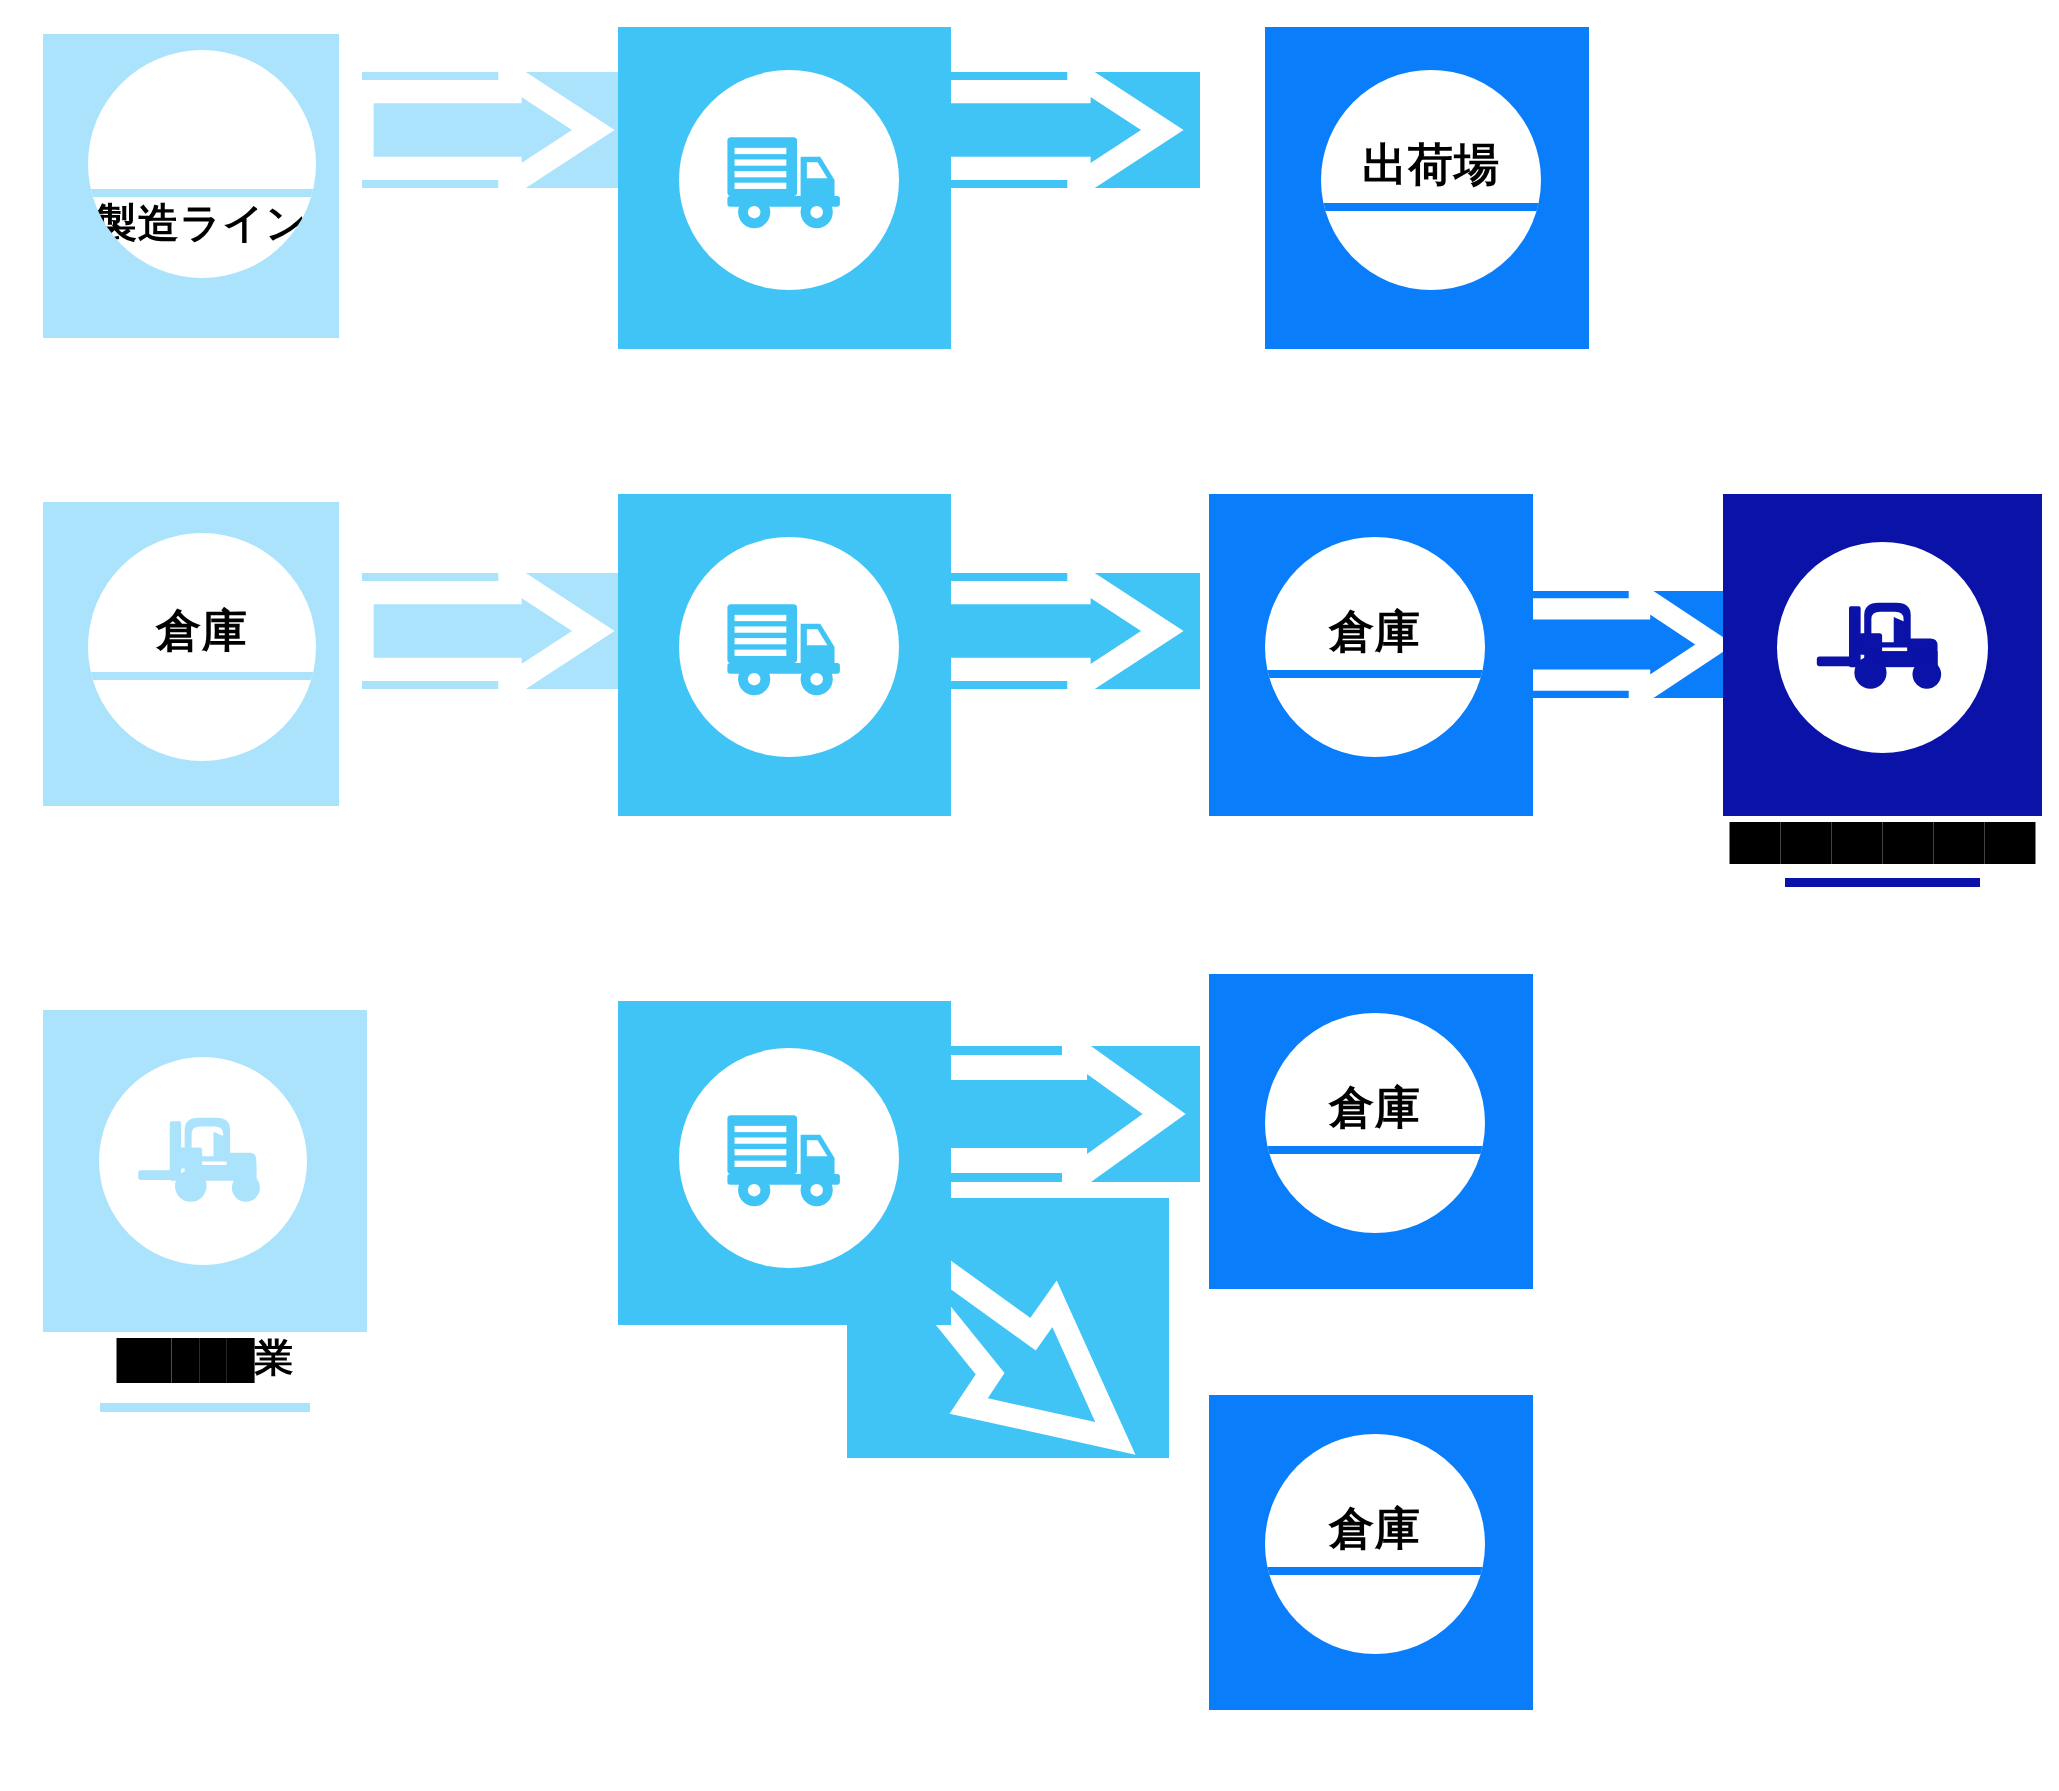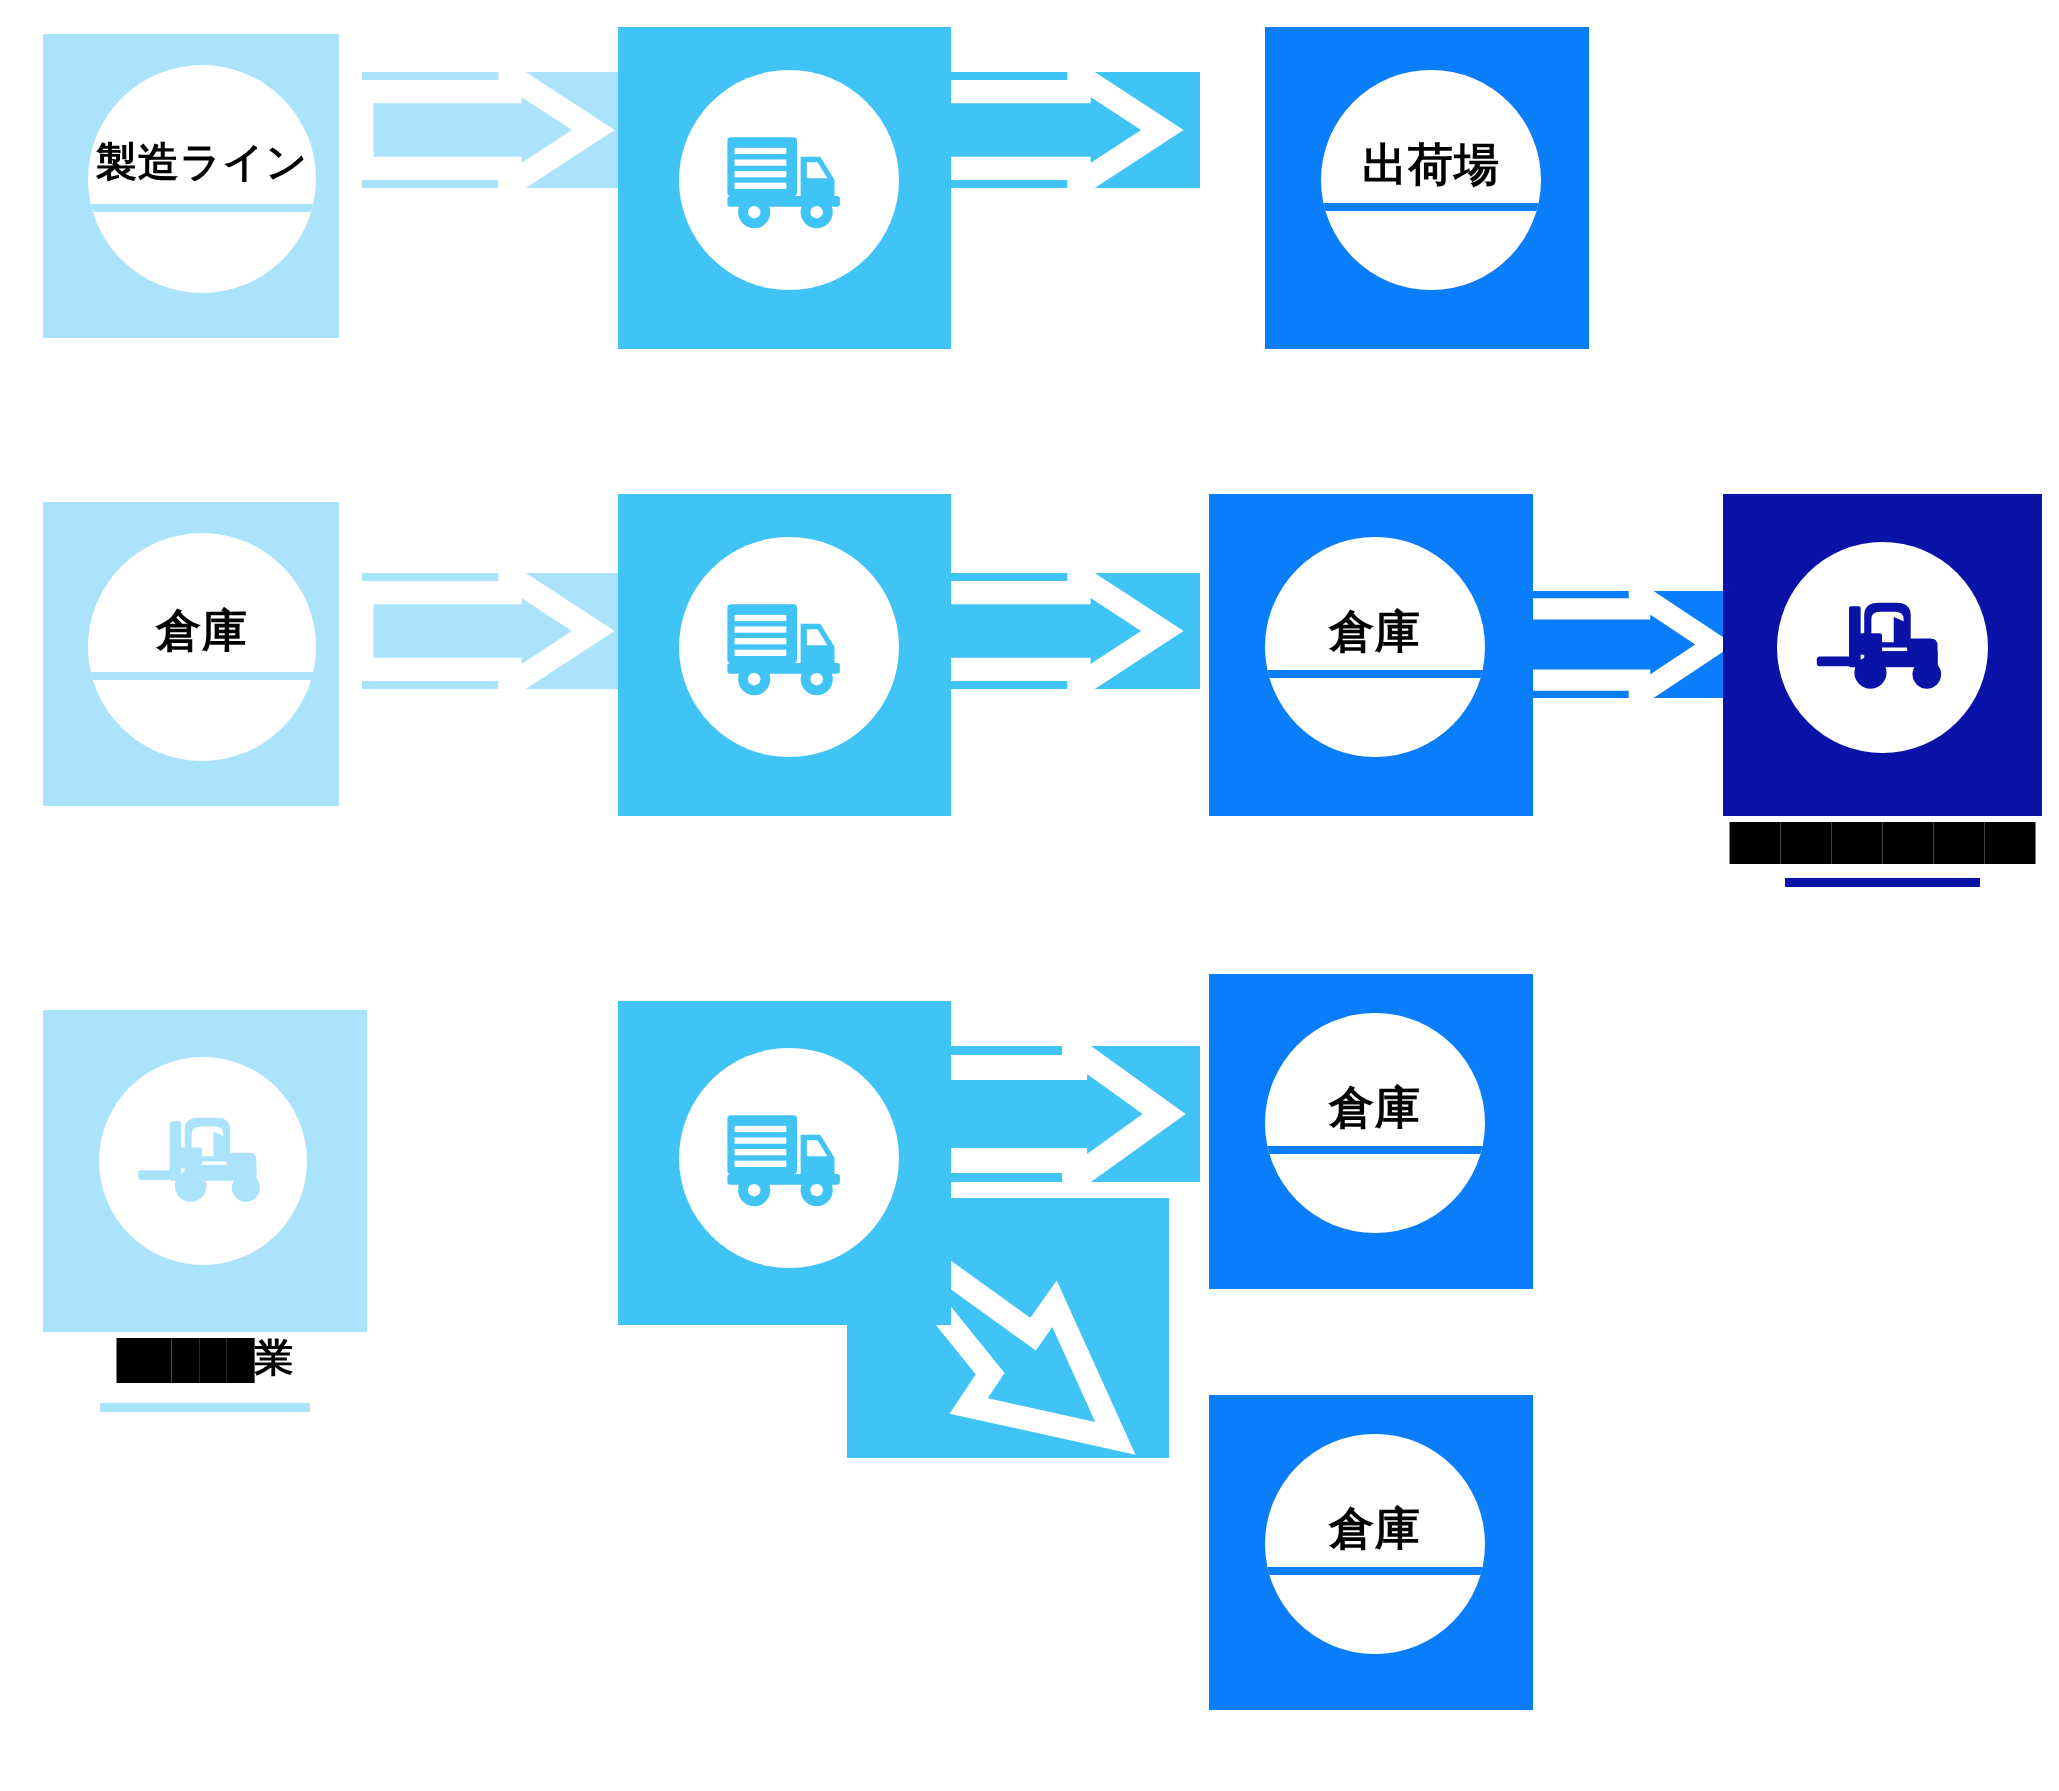--- a/index.html
+++ b/index.html
@@ -28,21 +28,21 @@
 
   <div class="arrow" style="left:362px;top:72px;width:269px;height:116px;">
     <svg viewBox="0 0 300 130" preserveAspectRatio="none">
       <path d="M0 0 H300 V130 H0 Z" fill="#ACE3FC"></path>
       <path d="M0 22 H165 V4 L258 65 L165 126 V108 H0 Z" fill="none" stroke="#FFFFFF" stroke-width="26" stroke-linejoin="miter"></path>
     </svg>
   </div>
 
   <div class="node" style="left:43px;top:34px;width:296px;height:304px;">
     <div class="sq" style="background:#ACE3FC;"></div>
-    <div class="disc" style="left:45px;top:31px;width:228px;height:228px;">
+    <div class="disc" style="left:45px;top:16px;width:228px;height:228px;align-items:flex-end;">
       <div class="rule" style="top:139px;background:#ACE3FC;"></div>
       <span class="txt" style="font-size:41px;margin-bottom:34px;">製造ライン</span>
     </div>
   </div>
 
   <div class="arrow" style="left:931px;top:72px;width:269px;height:116px;">
     <svg viewBox="0 0 300 130" preserveAspectRatio="none">
       <path d="M0 0 H300 V130 H0 Z" fill="#40C4F5"></path>
       <path d="M0 22 H165 V4 L258 65 L165 126 V108 H0 Z" fill="none" stroke="#FFFFFF" stroke-width="26" stroke-linejoin="miter"></path>
     </svg>

